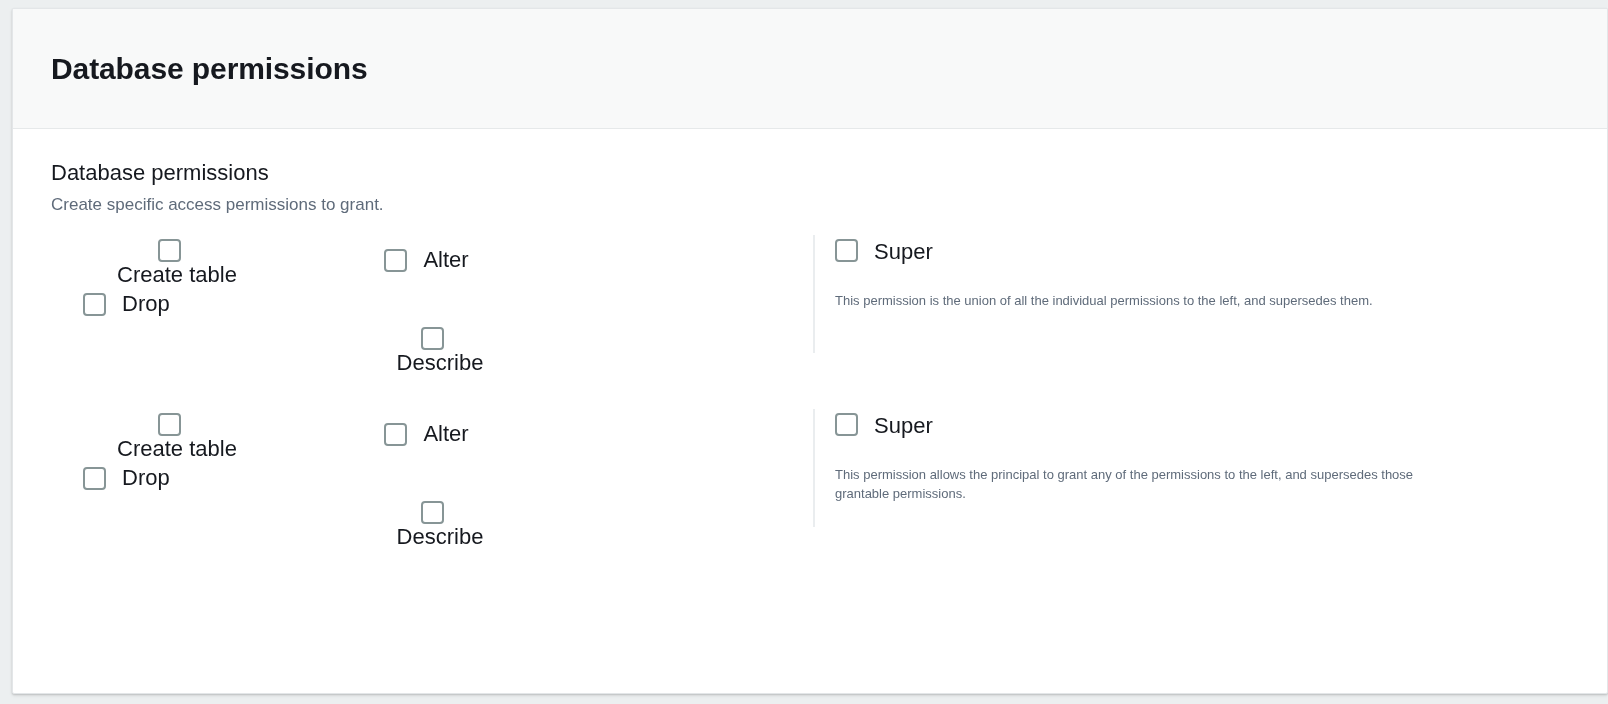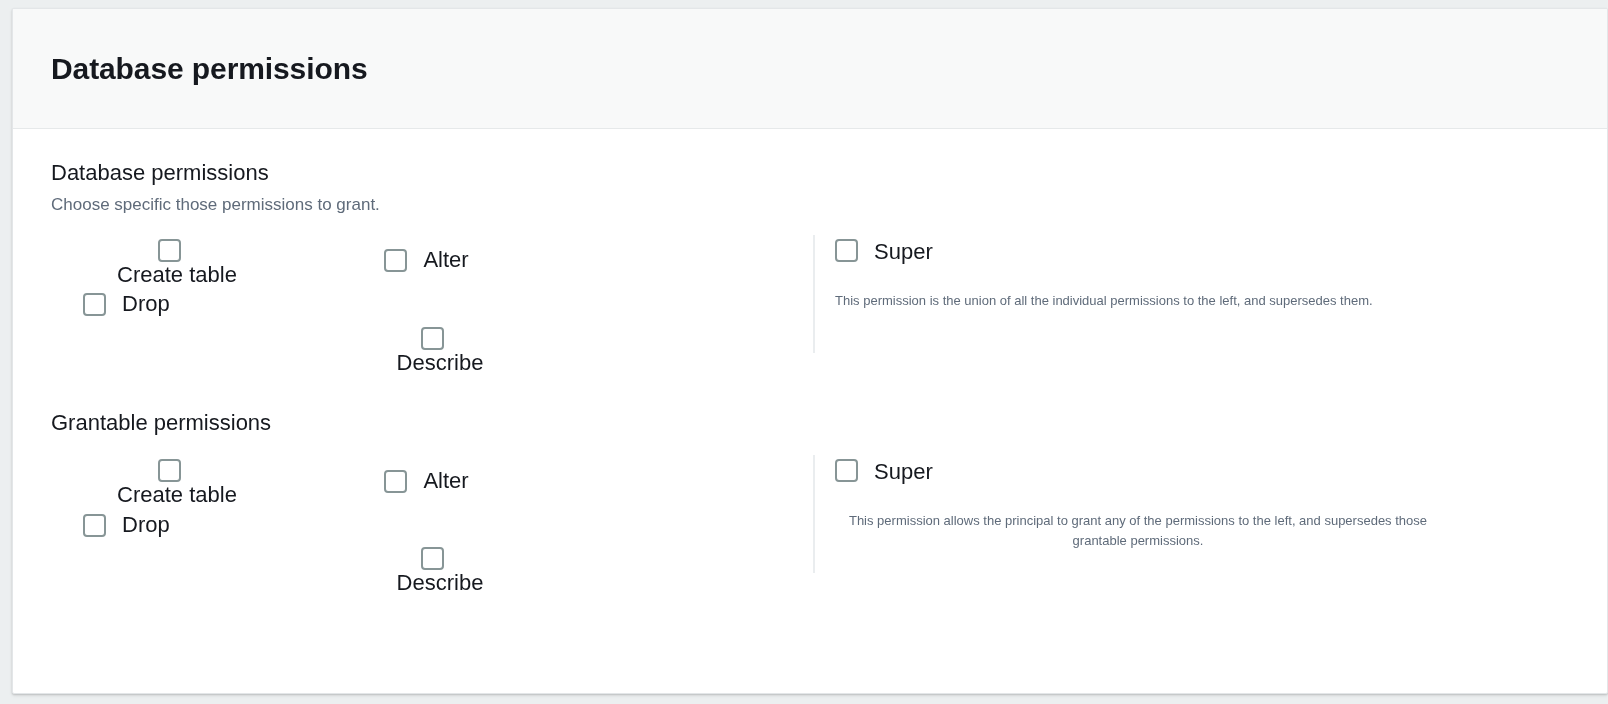--- a/index.html
+++ b/index.html
@@ -134,36 +134,36 @@
     height: 44px;
   }
 
   .super-desc {
     font-size: 13px;
     color: #5f6b7a;
     line-height: 1.5;
     margin-top: 8px;
   }
   .super-desc.w1 { max-width: 684px; }
-  .super-desc.w2 { max-width: 606px; text-align: center; }
+  .super-desc.w2 { max-width: 606px; }
 </style>
 </head>
 <body>
 
 <div class="card">
 
   <div class="card-header">
     <div class="card-title">Database permissions</div>
   </div>
 
   <div class="card-body">
 
     <div class="section">
       <h2 class="section-heading">Database permissions</h2>
-      <p class="section-desc">Choose specific those permissions to grant.</p>
+      <p class="section-desc">Create specific access permissions to grant.</p>
 
       <div class="section-cols">
 
         <div class="col-left">
           <div class="cb-grid">
 
             <label class="cb-item c1">
               <span class="checkbox"></span>
               <span class="cb-label">Create table</span>
             </label>
@@ -191,21 +191,20 @@
             <span class="checkbox"></span>
             <span class="cb-label">Super</span>
           </label>
           <div class="super-desc w1">This permission is the union of all the individual permissions to the left, and supersedes them.</div>
         </div>
 
       </div>
     </div>
 
     <div class="section">
-      <h2 class="section-heading">Grantable permissions</h2>
 
       <div class="section-cols">
 
         <div class="col-left">
           <div class="cb-grid">
 
             <label class="cb-item c1">
               <span class="checkbox"></span>
               <span class="cb-label">Create table</span>
             </label>

